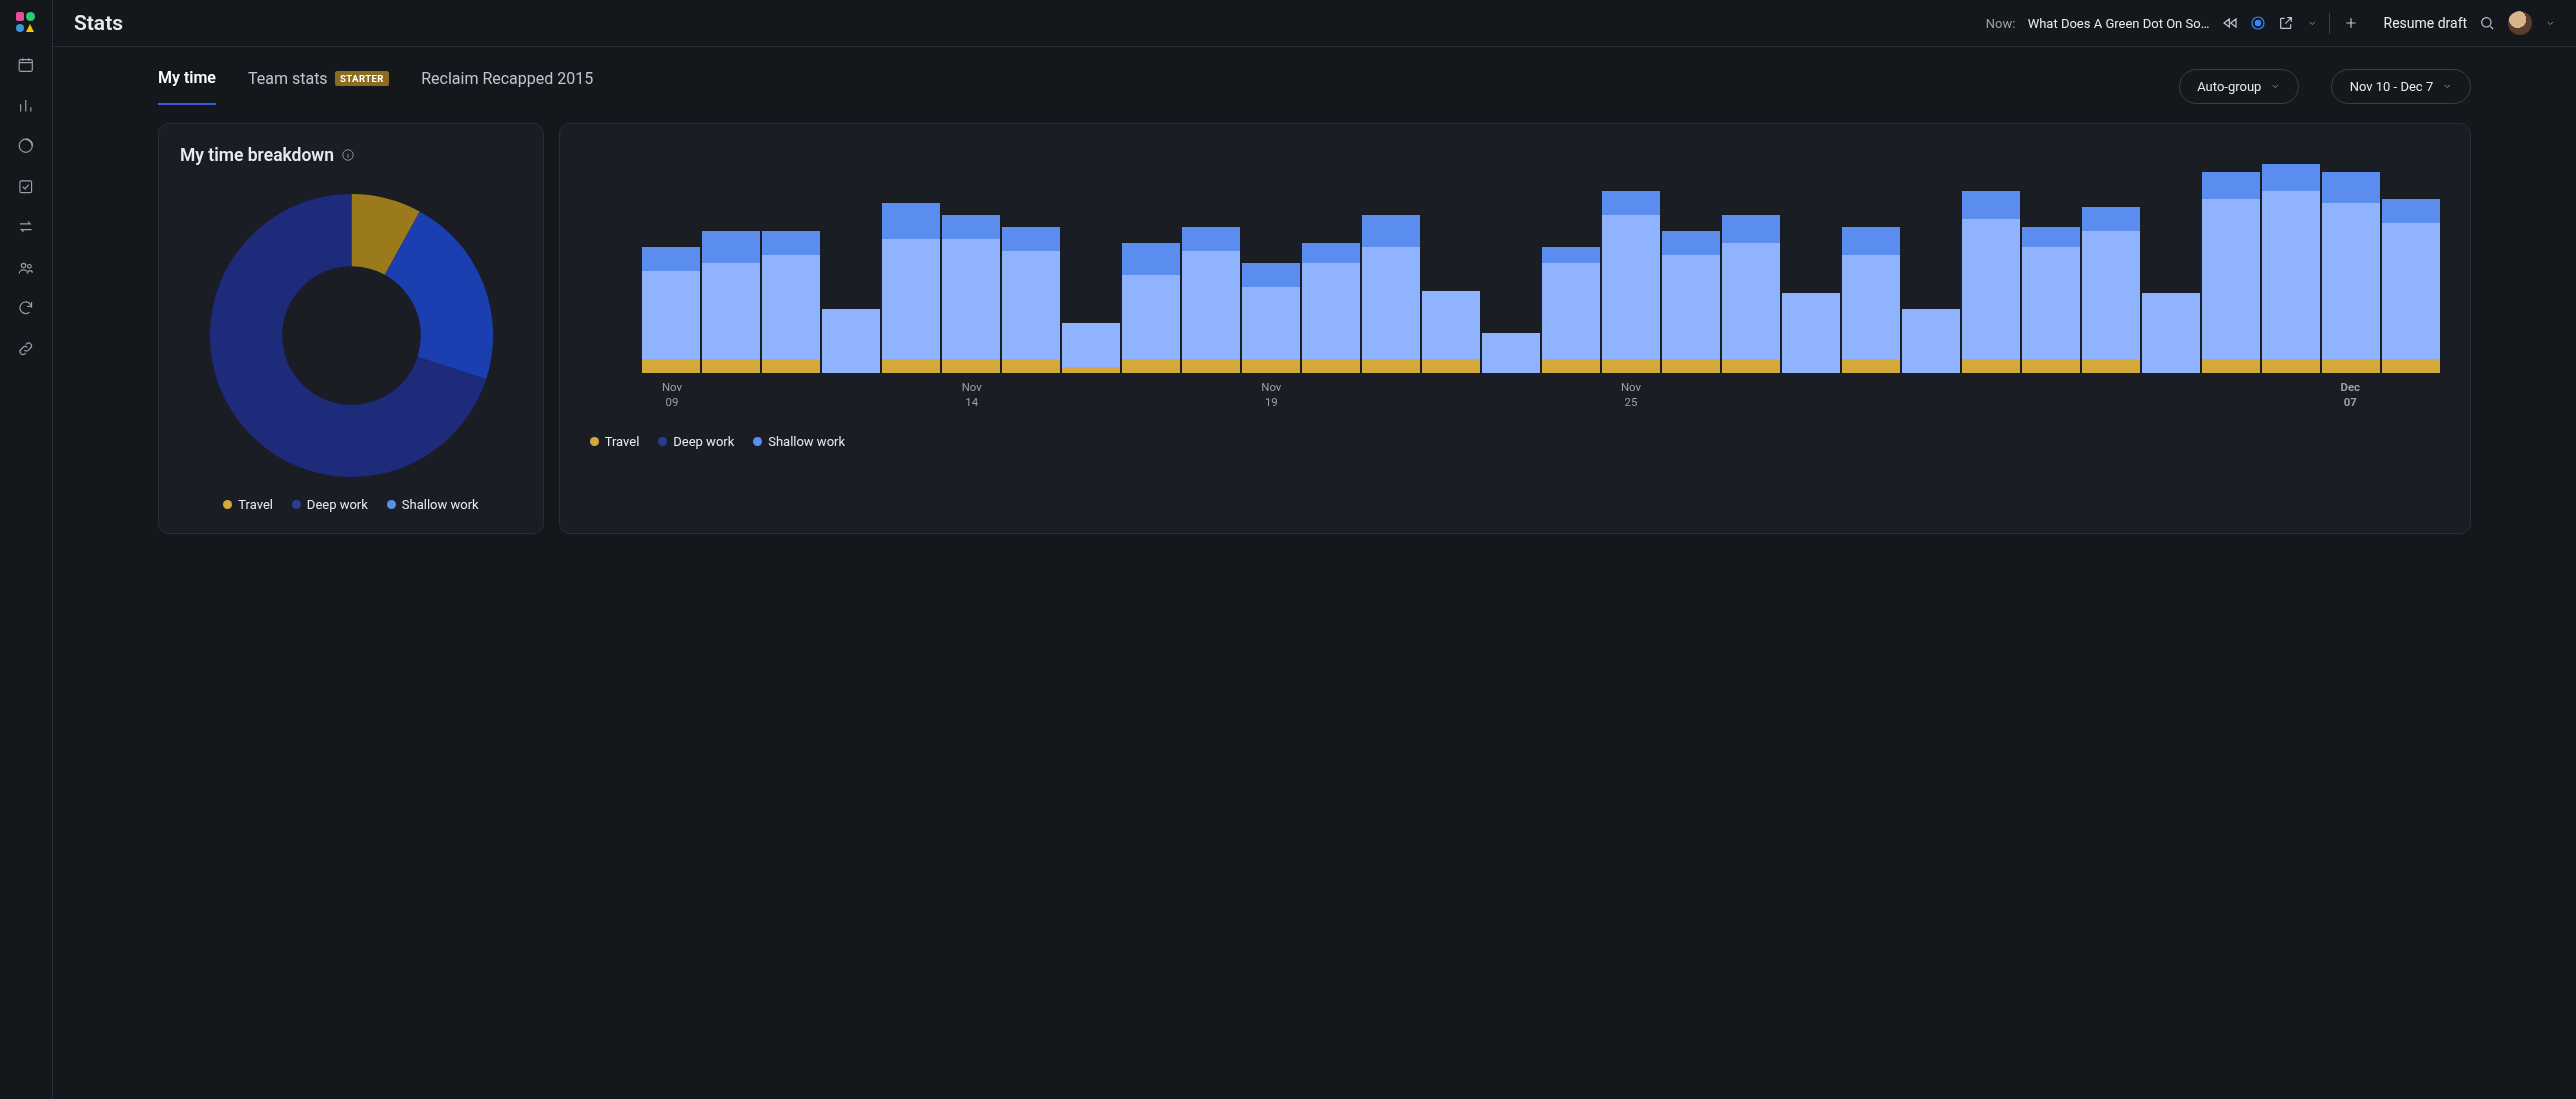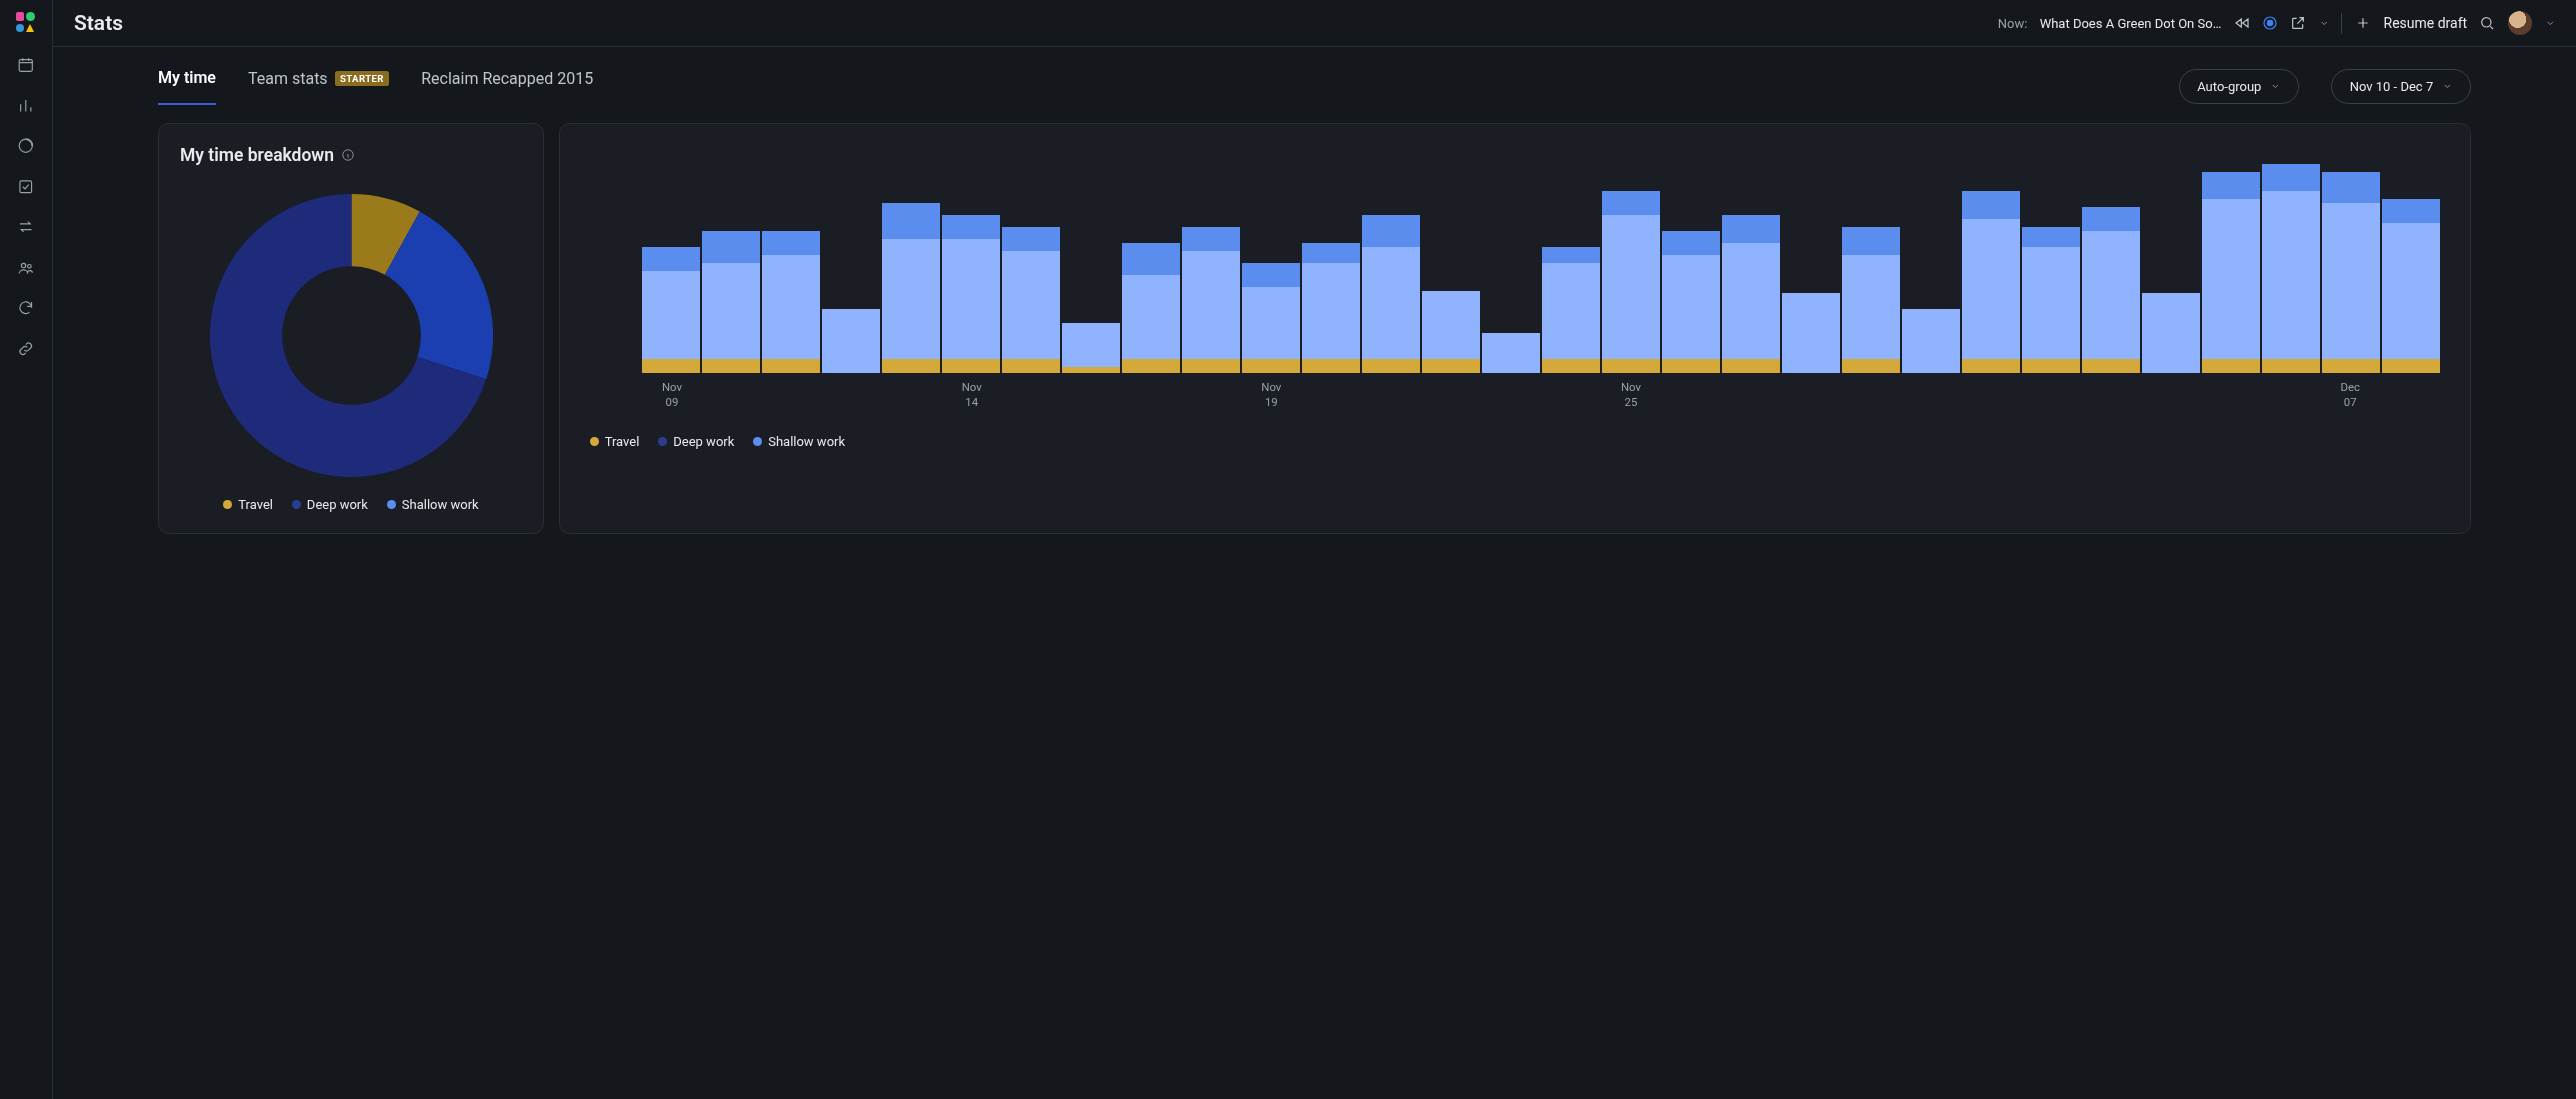--- a/index.html
+++ b/index.html
@@ -55,21 +55,21 @@
     padding: 0 21px;
     gap: 14px;
   }
   .page-title { font-size: 21px; font-weight: 600; }
   .spacer { flex: 1; }
   .now-label { color: #9aa0a6; font-size: 13px; }
   .now-text { font-size: 13px; max-width: 193px; overflow: hidden; text-overflow: ellipsis; white-space: nowrap; }
   .top-icon { width:16px;height:16px; stroke:#c0c4cc; fill:none; stroke-width:1.8; cursor:pointer;}
   .top-icon.record { fill:#3b82f6; stroke:#3b82f6;}
   .resume-btn {
-    display:flex;align-items:center;gap:13px;
+    display:flex;align-items:center;gap:25px;
     font-size:14px; cursor:pointer; color:#e8eaed;
   }
   .avatar {
     width:24.5px;height:24.5px;border-radius:50%;
     background: radial-gradient(circle at 40% 35%, #d9b38c 0 40%, #5a3e2b 41% 100%);
     cursor:pointer;
   }
   .chev { width:10.5px;height:10.5px;stroke:#9aa0a6;fill:none;stroke-width:2;}
   
   .tabs-row {
@@ -432,21 +432,21 @@
               <div class="seg shallow" style="height: 11.3208%;"></div>
               <div class="seg deep" style="height: 64.1509%;"></div>
               <div class="seg travel" style="height: 6.79245%;"></div>
             </div>
           </div>
         <div class="x-axis" id="x-axis">
             <div class="x-label" style="left: 1.66667%;">Nov<br>09</div>
             <div class="x-label" style="left: 18.3333%;">Nov<br>14</div>
             <div class="x-label" style="left: 35%;">Nov<br>19</div>
             <div class="x-label" style="left: 55%;">Nov<br>25</div>
-            <div class="x-label" style="left: 95%;">Dec<br>07</div>
+            <div class="x-label" style="left: 95%; font-weight: bold;">Dec<br>07</div>
           </div>
       </div>
       <div class="legend left bar-legend">
         <div class="legend-item">
             <span class="dot travel"></span>
             <span>Travel</span>
           </div>
         <div class="legend-item">
             <span class="dot deep"></span>
             <span>Deep work</span>

